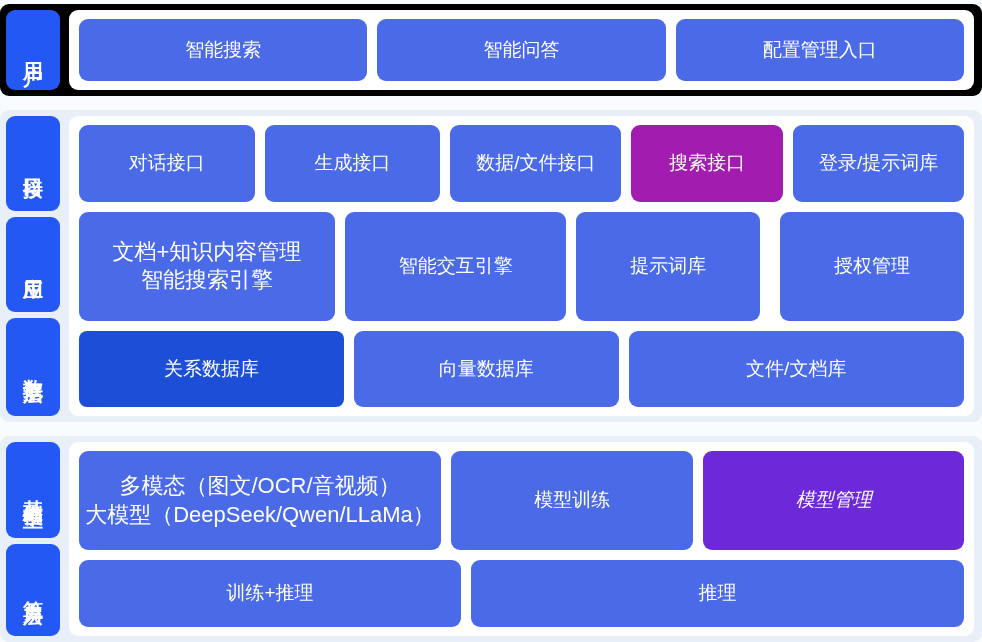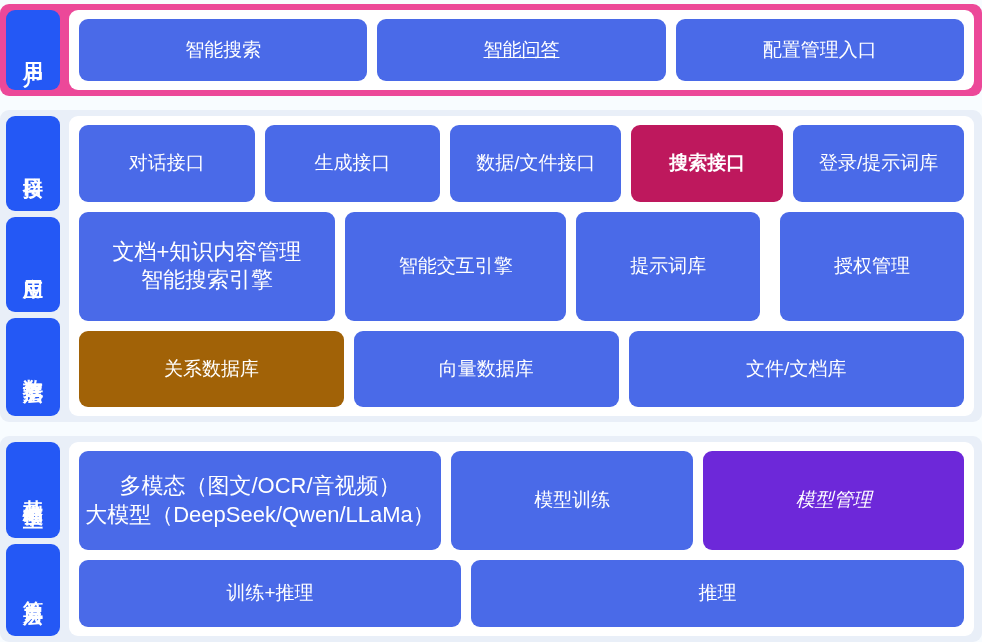--- a/index.html
+++ b/index.html
@@ -112,31 +112,31 @@
   }
   .chip.two-line { font-size: 22px; }
 
   
 </style>
 </head>
 <body style="background: rgb(248, 252, 255);">
 
 <div class="diagram">
 
-  <div class="band user-band" style="background: #ec4899;">
+  <div class="band user-band" style="background: #000000;">
     <div class="tab-col">
       <div class="vtab" style="background: rgb(36, 88, 245); color: rgb(255, 255, 255);">
         <span class="vtab-text">用户</span>
       </div>
     </div>
     <div class="card-col">
       <div class="white-card" style="background: rgb(255, 255, 255);">
         <div class="chip-row">
           <div class="chip" style="flex-grow: 1; background: rgb(74, 106, 232); color: rgb(255, 255, 255);">智能搜索</div>
-          <div class="chip" style="flex-grow: 1; background: rgb(74, 106, 232); color: rgb(255, 255, 255); text-decoration: underline;">智能问答</div>
+          <div class="chip" style="flex-grow: 1; background: rgb(74, 106, 232); color: rgb(255, 255, 255);">智能问答</div>
           <div class="chip" style="flex-grow: 1; background: rgb(74, 106, 232); color: rgb(255, 255, 255);">配置管理入口</div>
         </div>
       </div>
     </div>
   </div>
 
   <div class="band app-band" style="background: rgb(233, 239, 248);">
     <div class="tab-col">
       <div class="vtab" style="background: rgb(36, 88, 245); color: rgb(255, 255, 255);">
         <span class="vtab-text">接口</span>
@@ -148,34 +148,34 @@
         <span class="vtab-text">数据层</span>
       </div>
     </div>
     <div class="card-col">
       <div class="white-card" style="background: rgb(255, 255, 255);">
 
         <div class="chip-row">
           <div class="chip" style="flex-grow: 1.03; background: rgb(74, 106, 232); color: rgb(255, 255, 255);">对话接口</div>
           <div class="chip" style="flex-grow: 1.03; background: rgb(74, 106, 232); color: rgb(255, 255, 255);">生成接口</div>
           <div class="chip" style="flex-grow: 1; background: rgb(74, 106, 232); color: rgb(255, 255, 255);">数据/文件接口</div>
-          <div class="chip" style="flex-grow: 0.88; background: #be185d; color: rgb(255, 255, 255); font-weight: bold;">搜索接口</div>
+          <div class="chip" style="flex-grow: 0.88; background: #a21caf; color: rgb(255, 255, 255);">搜索接口</div>
           <div class="chip" style="flex-grow: 1; background: rgb(74, 106, 232); color: rgb(255, 255, 255);">登录/提示词库</div>
         </div>
 
         <div class="chip-row">
           <div class="chip two-line" style="flex-grow: 1.42; background: rgb(74, 106, 232); color: rgb(255, 255, 255);">文档+知识内容管理
 智能搜索引擎</div>
           <div class="chip" style="flex-grow: 1.22; background: rgb(74, 106, 232); color: rgb(255, 255, 255);">智能交互引擎</div>
           <div class="chip" style="flex-grow: 1; background: rgb(74, 106, 232); color: rgb(255, 255, 255);">提示词库</div>
           <div class="chip" style="flex-grow: 1; background: rgb(74, 106, 232); color: rgb(255, 255, 255); margin-left: 10px;">授权管理</div>
         </div>
 
         <div class="chip-row">
-          <div class="chip" style="flex-grow: 1; background: #a16207; color: rgb(255, 255, 255);">关系数据库</div>
+          <div class="chip" style="flex-grow: 1; background: #1d4ed8; color: rgb(255, 255, 255); border-radius: 8px;">关系数据库</div>
           <div class="chip" style="flex-grow: 1; background: rgb(74, 106, 232); color: rgb(255, 255, 255);">向量数据库</div>
           <div class="chip" style="flex-grow: 1.28; background: rgb(74, 106, 232); color: rgb(255, 255, 255);">文件/文档库</div>
         </div>
 
       </div>
     </div>
   </div>
 
   <div class="band infra-band" style="background: rgb(233, 239, 248);">
     <div class="tab-col">

